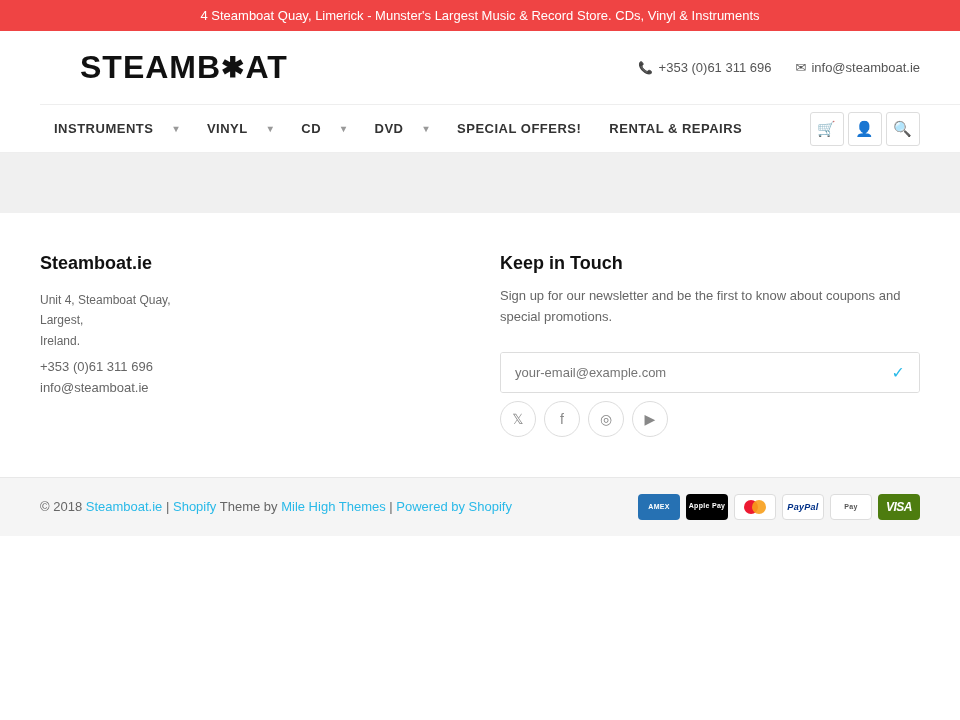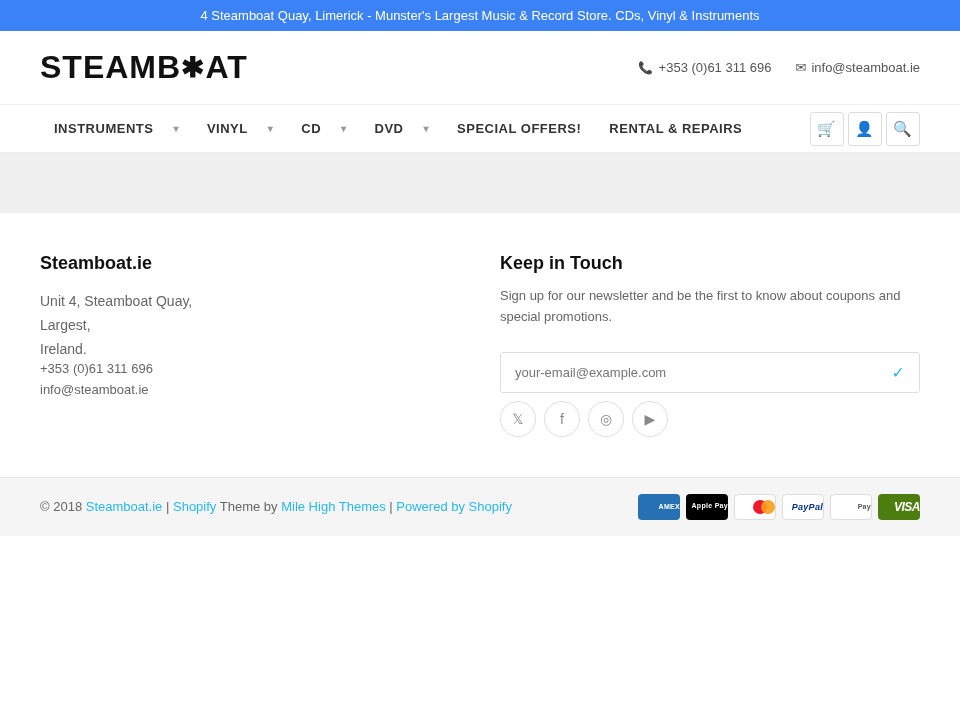--- a/index.html
+++ b/index.html
@@ -1,33 +1,34 @@
 <!DOCTYPE html>
 <html><head>
   <meta charset="utf-8">
   <style>
     * { margin: 0; padding: 0; box-sizing: border-box; }
     body { font-family: Arial, Helvetica, sans-serif; font-size: 14px; color: #333; background: #fff; width: 960px; }
 
     
     .top-banner {
-      background: #3b82f6;
+      background: #ef4444;
       color: #fff;
       text-align: center;
       padding: 8px 0;
       font-size: 13px;
     }
 
     
     .header {
       display: flex;
       align-items: center;
       justify-content: space-between;
       padding: 18px 40px;
       border-bottom: 1px solid #eee;
+      margin-left: 40px;
     }
     .logo {
       font-size: 32px;
       font-weight: 900;
       color: #111;
       letter-spacing: 1px;
       display: flex;
       align-items: center;
     }
     .logo-star {
@@ -115,23 +116,23 @@
       flex: 1;
     }
     .footer-brand-name {
       font-size: 18px;
       font-weight: 700;
       color: #111;
       margin-bottom: 16px;
     }
     .footer-address {
       color: #666;
-      font-size: 14px;
+      font-size: 12px;
       line-height: 1.7;
-      margin-bottom: 0;
+      margin-bottom: 8px;
     }
     .footer-phone {
       color: #666;
       font-size: 13px;
       margin-bottom: 6px;
     }
     .footer-email {
       color: #666;
       font-size: 13px;
     }
@@ -208,21 +209,21 @@
       display: flex;
       gap: 6px;
       align-items: center;
     }
     .payment-card {
       width: 42px;
       height: 26px;
       border-radius: 4px;
       display: flex;
       align-items: center;
-      justify-content: flex-end;
+      justify-content: center;
       font-size: 7px;
       font-weight: 700;
       color: #fff;
       letter-spacing: 0.3px;
     }
     .card-amex { background: #2671b3; }
     .card-applepay { background: #000; font-size: 6px; }
     .card-mastercard {
       background: #fff;
       border: 1px solid #ddd;

